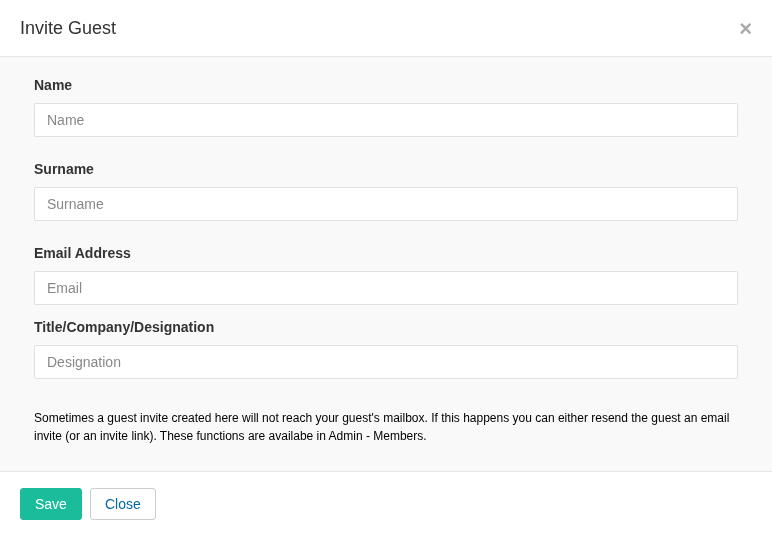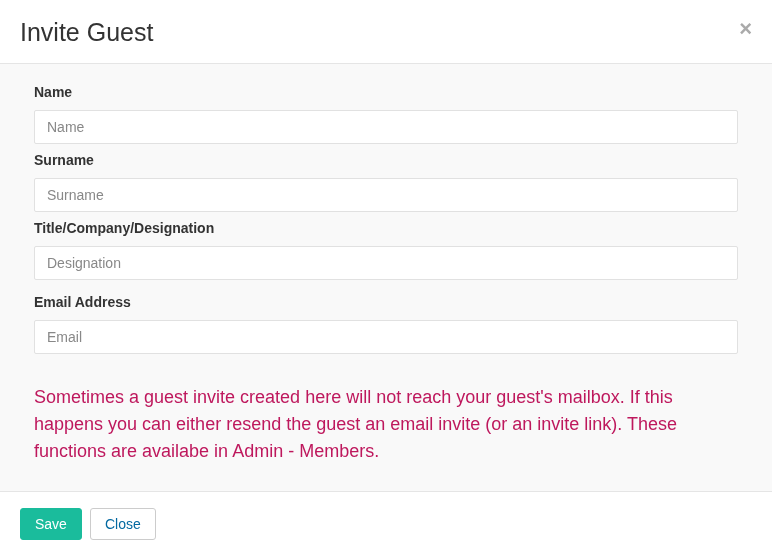--- a/index.html
+++ b/index.html
@@ -18,41 +18,41 @@
       position: relative;
     }
     .modal-header {
       padding: 18px 20px 16px 20px;
       border-bottom: 1px solid #e5e5e5;
       display: flex;
       justify-content: space-between;
       align-items: flex-start;
     }
     .modal-title {
-      font-size: 25px;
+      font-size: 18px;
       font-weight: 400;
       color: #333;
     }
     .close-btn {
       background: none;
       border: none;
       font-size: 22px;
       color: #aaa;
       cursor: pointer;
       line-height: 1;
       padding: 0;
       font-weight: bold;
     }
     .modal-body {
       background: #f9f9f9;
       padding: 20px 34px 26px 34px;
       border-bottom: 1px solid #e5e5e5;
     }
     .form-group {
-      margin-bottom: 8px;
+      margin-bottom: 24px;
     }
     .form-group:nth-child(3) {
       margin-bottom: 14px;
     }
     .form-group:nth-child(4) {
       margin-bottom: 30px;
     }
     .form-label {
       display: block;
       font-size: 14px;
@@ -67,22 +67,22 @@
       color: #555;
       background: #ffffff;
       border: 1px solid #e1e1e1;
       border-radius: 2px;
       outline: none;
     }
     .form-input::placeholder {
       color: #888;
     }
     .help-text {
-      font-size: 18px;
-      color: #be185d;
+      font-size: 12px;
+      color: #000000;
       line-height: 1.5;
     }
     .modal-footer {
       padding: 16px 14px 16px 20px;
       display: flex;
       justify-content: flex-start;
       gap: 8px;
       background: #ffffff;
     }
     .btn {
@@ -117,27 +117,27 @@
       <label class="form-label">Name</label>
       <input type="text" class="form-input" placeholder="Name" style="">
     </div>
 
     <div class="form-group">
       <label class="form-label">Surname</label>
       <input type="text" class="form-input" placeholder="Surname" style="">
     </div>
 
     <div class="form-group">
-      <label class="form-label">Title/Company/Designation</label>
-      <input type="text" class="form-input" placeholder="Designation" style="">
+      <label class="form-label">Email Address</label>
+      <input type="text" class="form-input" placeholder="Email" style="">
     </div>
 
     <div class="form-group">
-      <label class="form-label">Email Address</label>
-      <input type="text" class="form-input" placeholder="Email" style="">
+      <label class="form-label">Title/Company/Designation</label>
+      <input type="text" class="form-input" placeholder="Designation" style="">
     </div>
 
     <p class="help-text">Sometimes a guest invite created here will not reach your guest's mailbox. If this happens you can either resend the guest an email invite (or an invite link). These functions are availabe in Admin - Members.</p>
   </div>
 
   <div class="modal-footer">
     <button class="btn btn-primary">Save</button>
     <button class="btn btn-secondary">Close</button>
   </div>
 </div>

